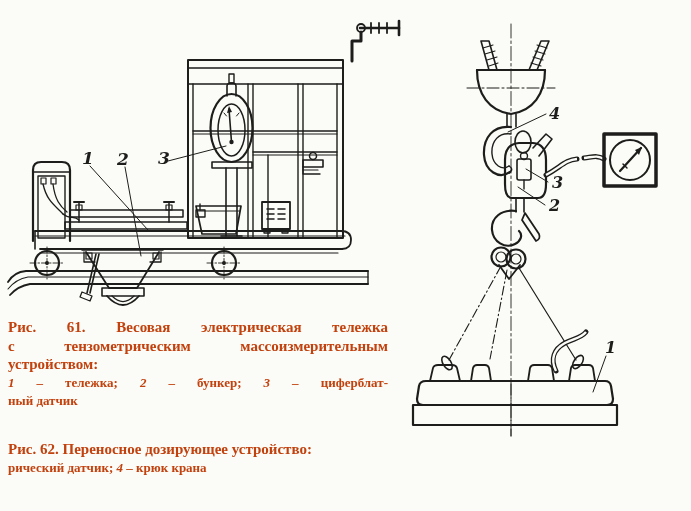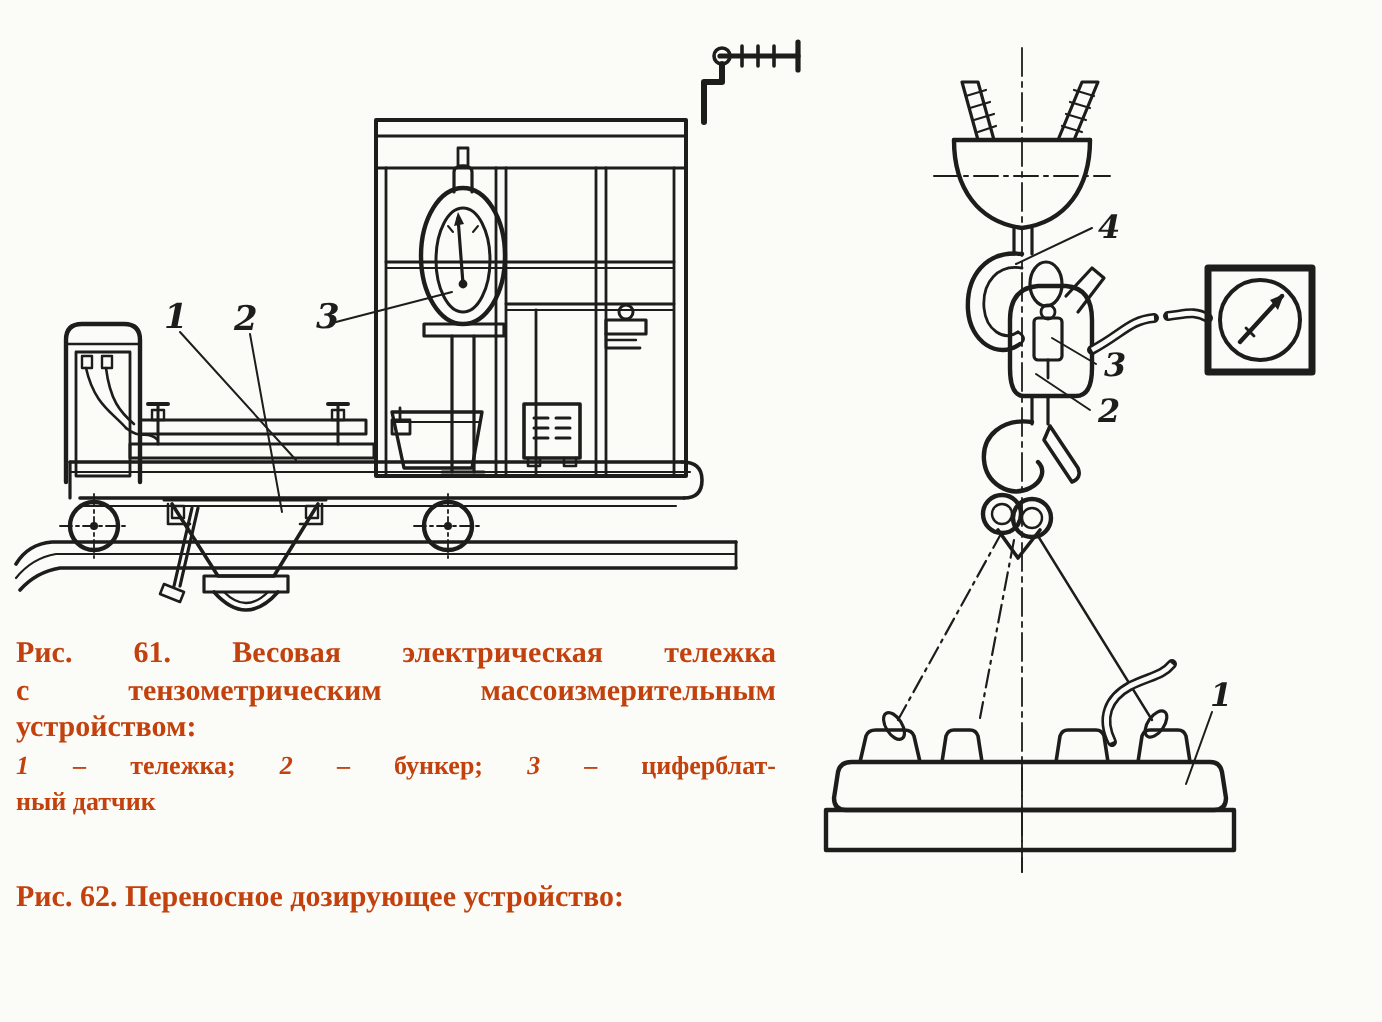--- a/index.html
+++ b/index.html
@@ -281,15 +281,16 @@
   <div class="cap cap61">
     <div class="jl">Рис. 61. Весовая электрическая тележка</div>
     <div class="jl">с тензометрическим массоизмерительным</div>
     <div class="ctr">устройством:</div>
     <div class="jl leg"><span class="it">1</span><span> – тележка; </span><span class="it">2</span><span> – бункер; </span><span class="it">3</span><span> – циферблат-</span></div>
     <div class="ctr leg">ный датчик</div>
   </div>
 
   <div class="cap cap62">
     <div class="lft">Рис. 62. Переносное дозирующее устройство:</div>
+    <div class="ctr leg"><span>рический датчик; </span><span class="it">4</span><span> – крюк крана</span></div>
   </div>
 
 </div>
 
 </body></html>

